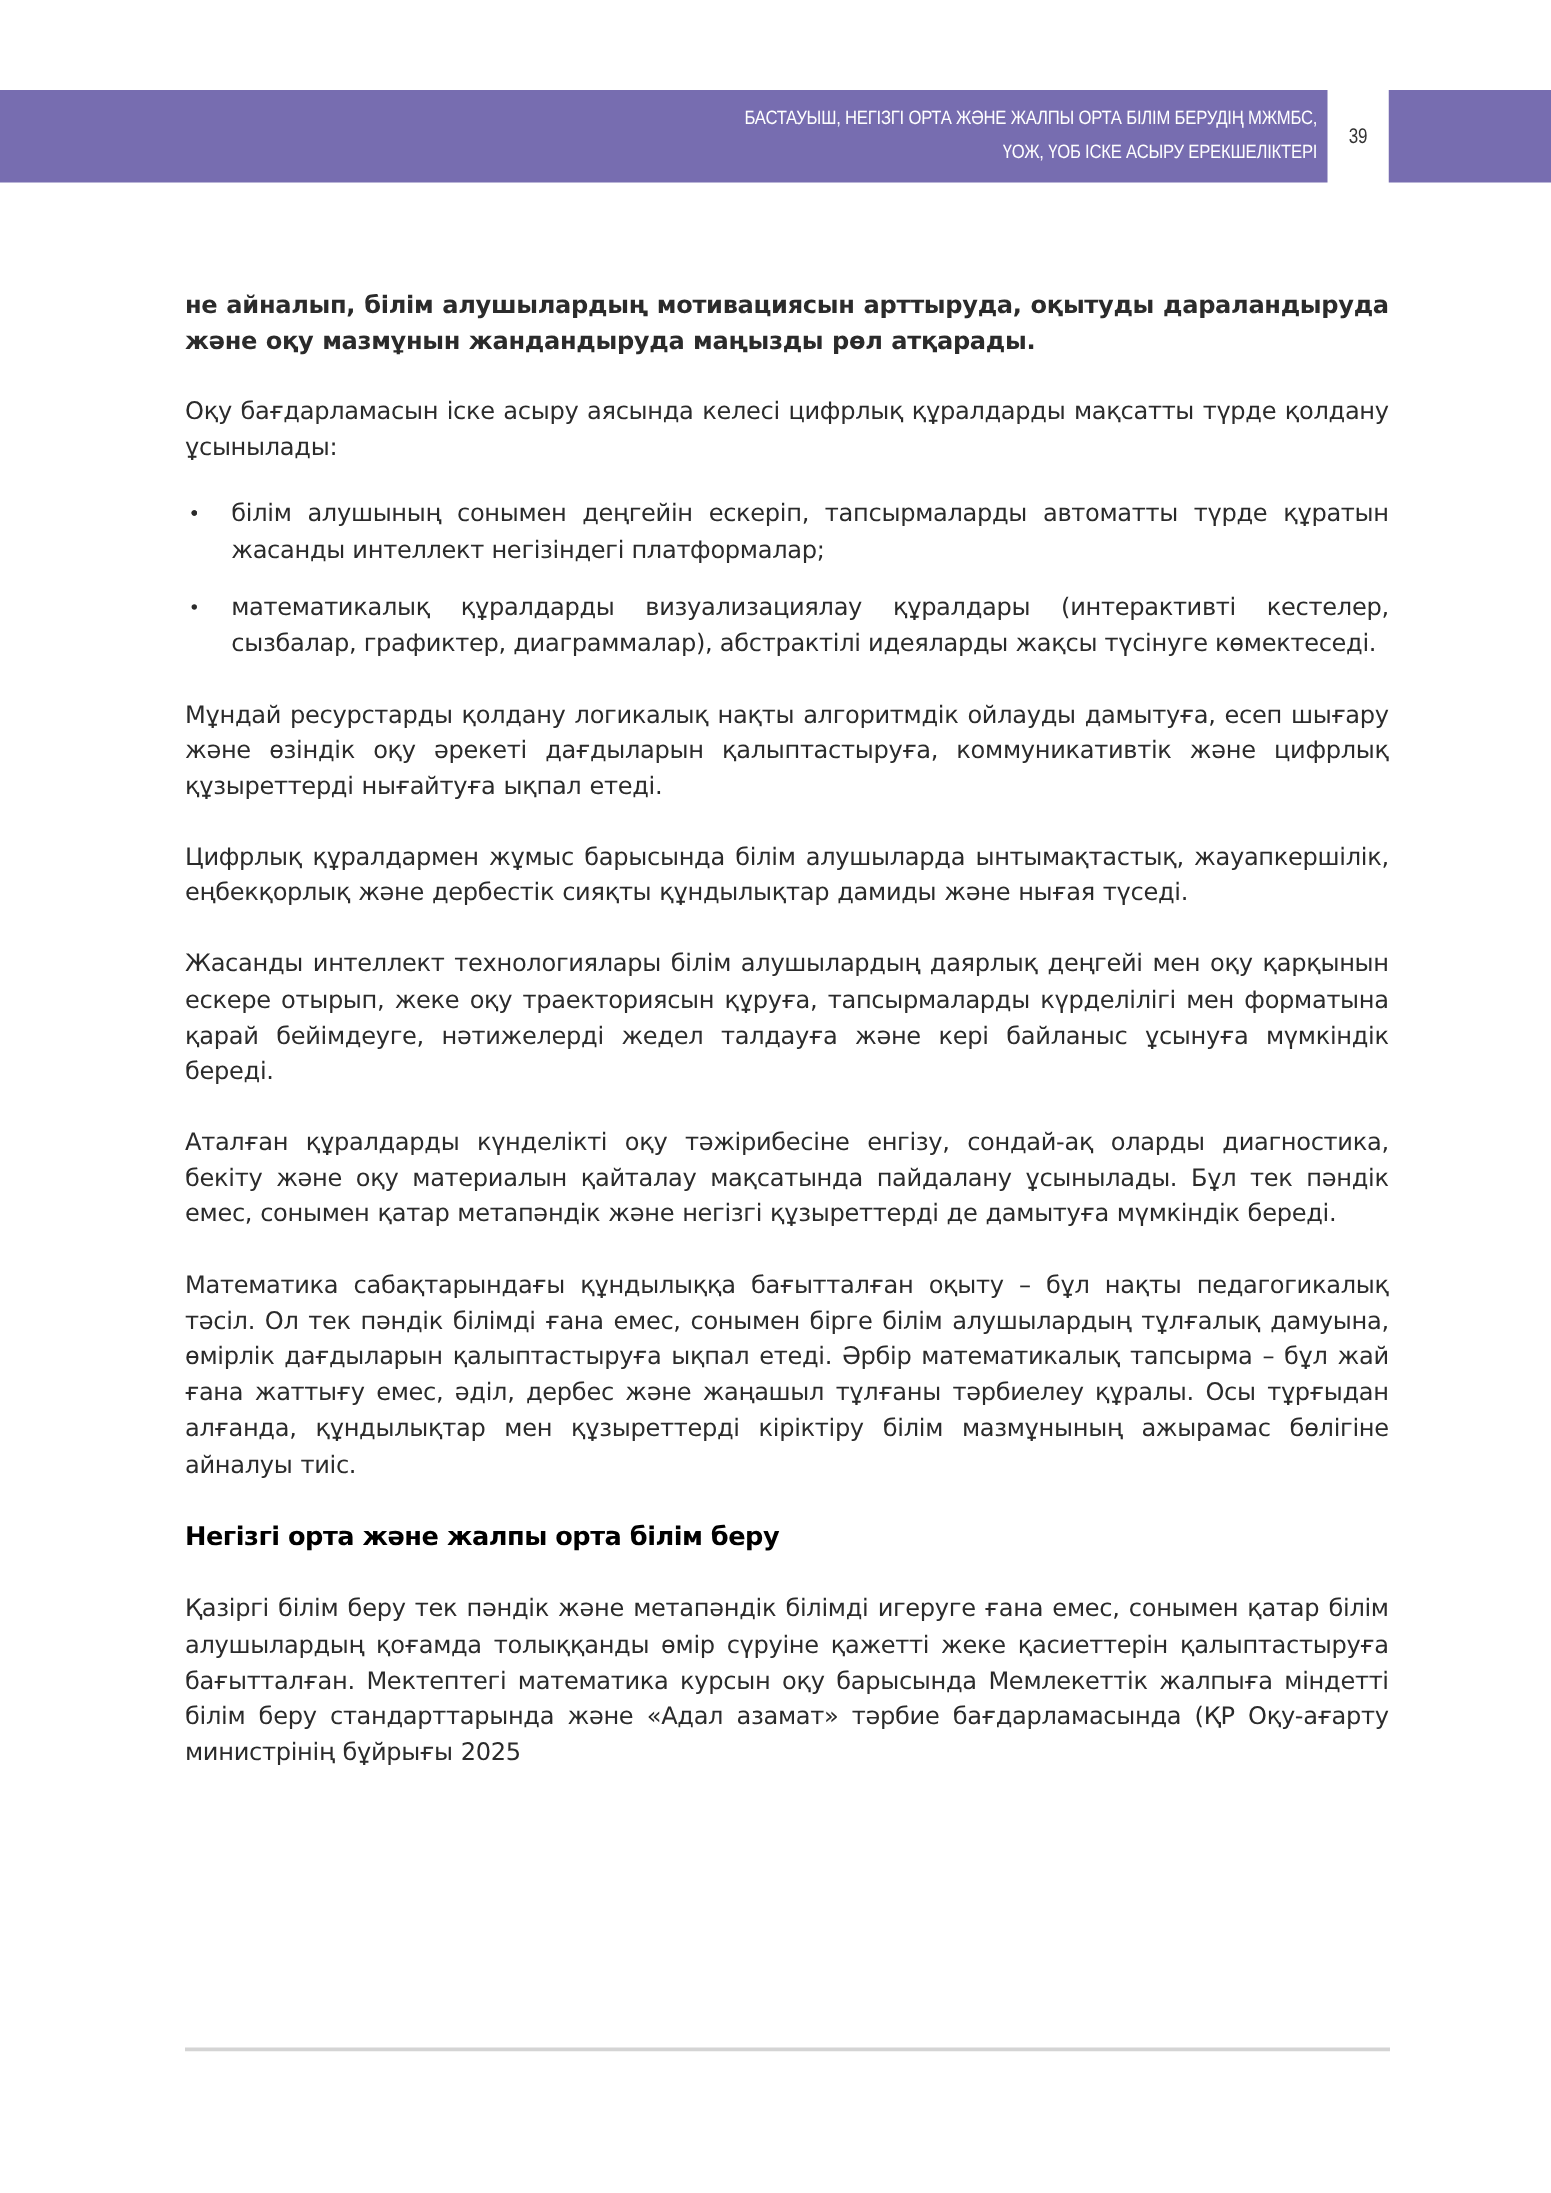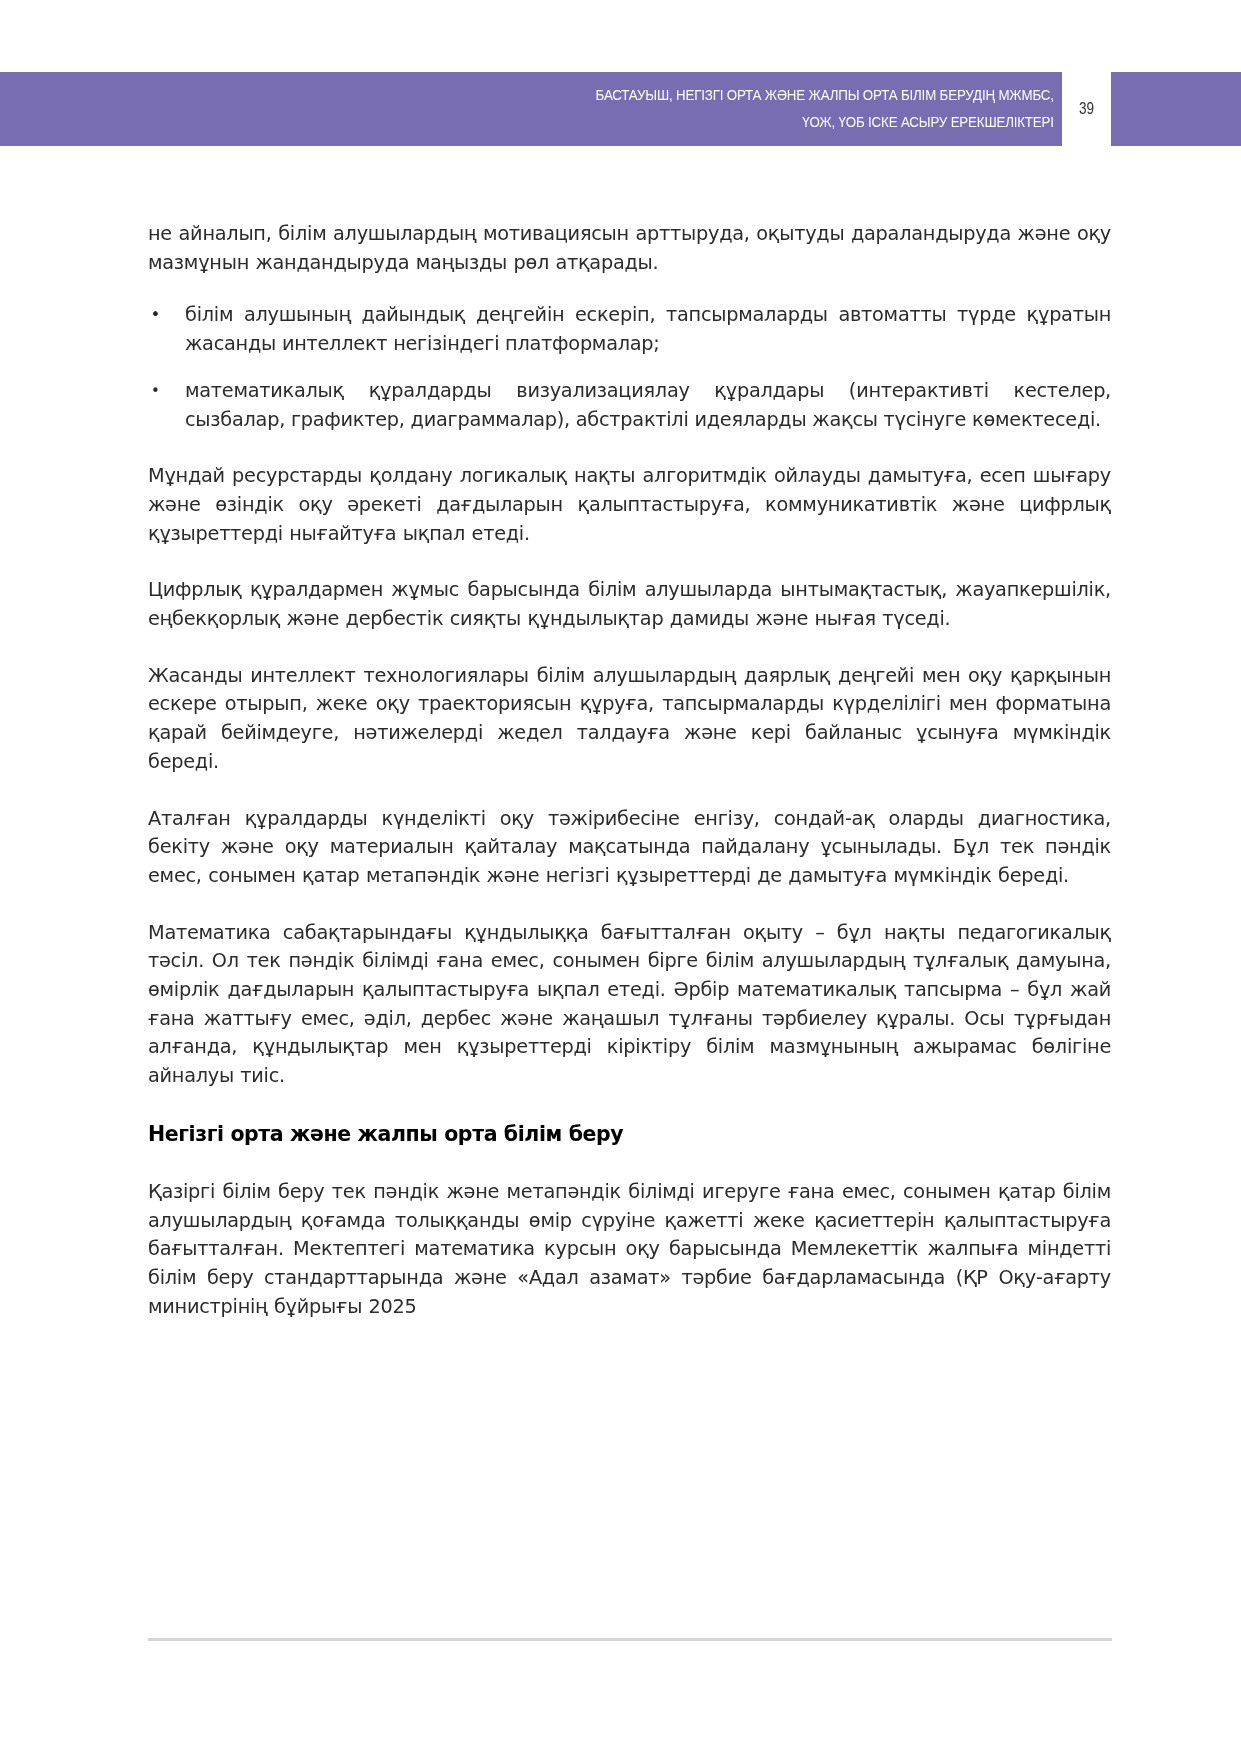--- a/index.html
+++ b/index.html
@@ -5,21 +5,21 @@
   html, body { margin: 0; padding: 0; background: #ffffff; }
   body { width: 1241px; height: 1754px; position: relative; overflow: hidden; font-family: "DejaVu Sans", sans-serif; color: #2b2b2b; }
 
   .header-band { position: absolute; left: 0; top: 72px; width: 1062px; height: 74px; background: #776DB0; }
   .header-title { position: absolute; right: 8px; top: 9px; text-align: right; color: #ffffff; font-family: "Liberation Sans", sans-serif; font-size: 15.5px; line-height: 27px; letter-spacing: -0.2px; transform: scaleX(0.86); transform-origin: right center; white-space: nowrap; }
   .page-number { position: absolute; left: 1062px; top: 72px; width: 49px; height: 74px; display: flex; align-items: center; justify-content: center; font-family: "Liberation Sans", sans-serif; font-size: 17px; color: #333; transform: scaleX(0.8); }
   .header-right-band { position: absolute; left: 1111px; top: 72px; width: 130px; height: 74px; background: #776DB0; }
 
   .content { position: absolute; left: 148px; top: 220px; width: 963px; }
   .para { font-size: 19.3px; line-height: 28.7px; text-align: justify; margin: 0 0 28px 0; letter-spacing: -0.25px; word-spacing: 0.5px; }
-  .para.first { margin-top: 0; }
+  .para.first { margin-top: 10px; font-weight: bold; }
   ul.bullets { list-style: none; margin: -4px 0 28px 0; padding: 0; }
   ul.bullets li { position: relative; padding-left: 37px; font-size: 19.3px; line-height: 28.7px; text-align: justify; margin-bottom: 18px; letter-spacing: -0.25px; }
   ul.bullets li:last-child { margin-bottom: 0; }
   .bullet-dot { position: absolute; left: 3px; top: 0; font-size: 15px; line-height: 28.7px; }
   .section-heading { font-size: 20.5px; font-weight: bold; margin: 2px 0 29px 0; line-height: 30px; letter-spacing: -0.4px; color: #000000; }
 
   .footer-rule { position: absolute; left: 148px; top: 1638px; width: 964px; height: 3px; background: #d4d4d4; }
 </style>
 </head>
 <body>
@@ -28,28 +28,29 @@
   <div class="header-title">
     <div>БАСТАУЫШ, НЕГІЗГІ ОРТА ЖӘНЕ ЖАЛПЫ ОРТА БІЛІМ БЕРУДІҢ МЖМБС,</div>
     <div>ҮОЖ, ҮОБ ІСКЕ АСЫРУ ЕРЕКШЕЛІКТЕРІ</div>
   </div>
 </div>
 <div class="page-number">39</div>
 <div class="header-right-band"></div>
 
 <div class="content">
   <p class="para first">не айналып, білім алушылардың мотивациясын арттыруда, оқытуды дараландыруда және оқу мазмұнын жандандыруда маңызды рөл атқарады.</p>
+  <p class="para">Оқу бағдарламасын іске асыру аясында келесі цифрлық құралдарды мақсатты түрде қолдану ұсынылады:</p>
 
   <ul class="bullets">
     <li>
       <span class="bullet-dot">•</span>
     </li>
     <li>
       <span class="bullet-dot">•</span>
-      <span>білім алушының дайындық деңгейін ескеріп, тапсырмаларды автоматты түрде құратын жасанды интеллект негізіндегі платформалар;</span>
+      <span>білім алушының сонымен деңгейін ескеріп, тапсырмаларды автоматты түрде құратын жасанды интеллект негізіндегі платформалар;</span>
     </li>
     <li>
       <span class="bullet-dot">•</span>
       <span>математикалық құралдарды визуализациялау құралдары (интерактивті кестелер, сызбалар, графиктер, диаграммалар), абстрактілі идеяларды жақсы түсінуге көмектеседі.</span>
     </li>
   </ul>
 
   <p class="para">Мұндай ресурстарды қолдану логикалық нақты алгоритмдік ойлауды дамытуға, есеп шығару және өзіндік оқу әрекеті дағдыларын қалыптастыруға, коммуникативтік және цифрлық құзыреттерді нығайтуға ықпал етеді.</p>
   <p class="para">Цифрлық құралдармен жұмыс барысында білім алушыларда ынтымақтастық, жауапкершілік, еңбекқорлық және дербестік сияқты құндылықтар дамиды және нығая түседі.</p>
   <p class="para">Жасанды интеллект технологиялары білім алушылардың даярлық деңгейі мен оқу қарқынын ескере отырып, жеке оқу траекториясын құруға, тапсырмаларды күрделілігі мен форматына қарай бейімдеуге, нәтижелерді жедел талдауға және кері байланыс ұсынуға мүмкіндік береді.</p>

